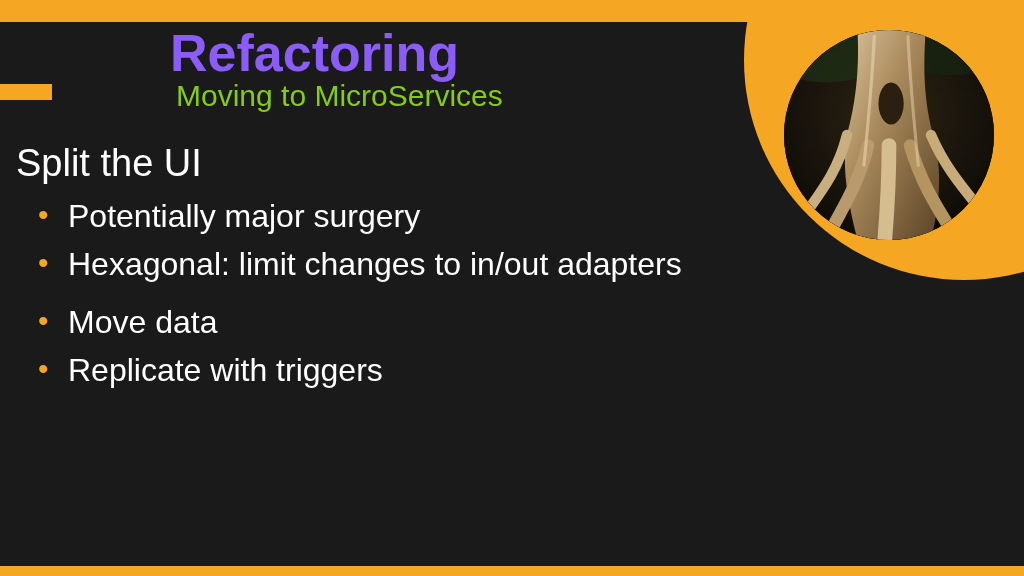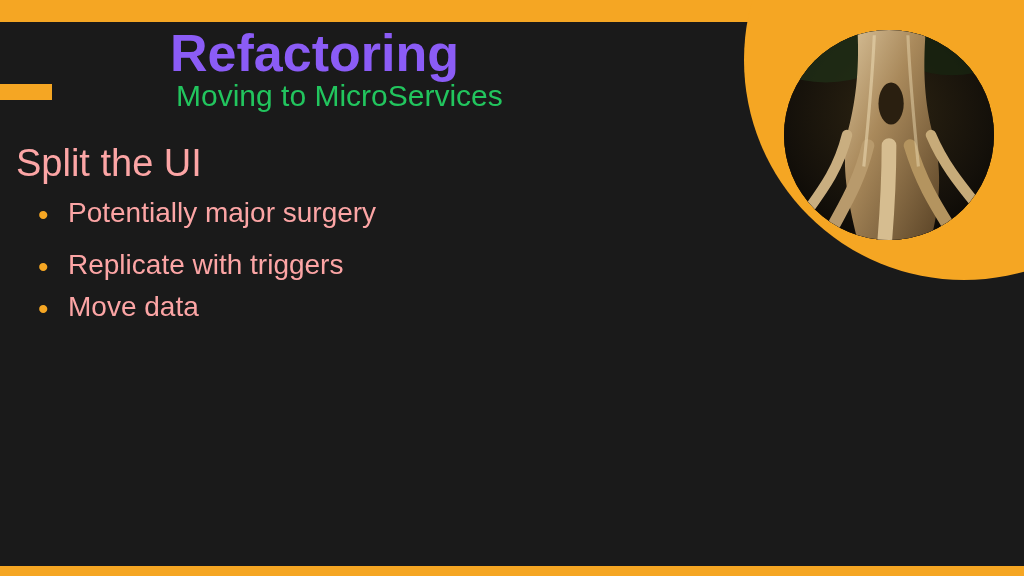--- a/index.html
+++ b/index.html
@@ -70,45 +70,45 @@
   }
   .title {
     font-size: 52px;
     font-weight: 700;
     color: #8b5cf6;
     line-height: 1.05;
   }
   .subtitle {
     font-size: 30px;
     font-weight: 400;
-    color: #22c55e;
+    color: #84cc16;
     margin-top: -2px;
     margin-left: 6px;
   }
 
   
   .content {
     position: absolute;
     top: 140px;
     left: 16px;
     right: 20px;
-    color: #fca5a5;
+    color: #ffffff;
   }
   .h1 {
     font-size: 38px;
     font-weight: 400;
     line-height: 1.25;
     margin-bottom: 4px;
   }
   ul.bullets {
     list-style: none;
     margin: 4px 0 10px 12px;
   }
   ul.bullets li {
-    font-size: 28px;
+    font-size: 32px;
     font-weight: 400;
     line-height: 1.5;
     padding-left: 40px;
     position: relative;
   }
   ul.bullets li::before {
     content: "•";
     position: absolute;
     left: 10px;
     top: 0;
@@ -170,21 +170,22 @@
 <div class="header">
   <div class="title">Refactoring</div>
   <div class="subtitle">Moving to MicroServices</div>
 </div>
 
 <div class="content">
   <div class="h1">Split the UI</div>
 
   <ul class="bullets">
     <li>Potentially major surgery</li>
+    <li>Hexagonal: limit changes to in/out adapters</li>
   </ul>
 
   <ul class="bullets">
+    <li>Move data</li>
     <li>Replicate with triggers</li>
-    <li>Move data</li>
   </ul>
 </div>
 
 <div class="bottom-strip"></div>
 
 </body></html>

